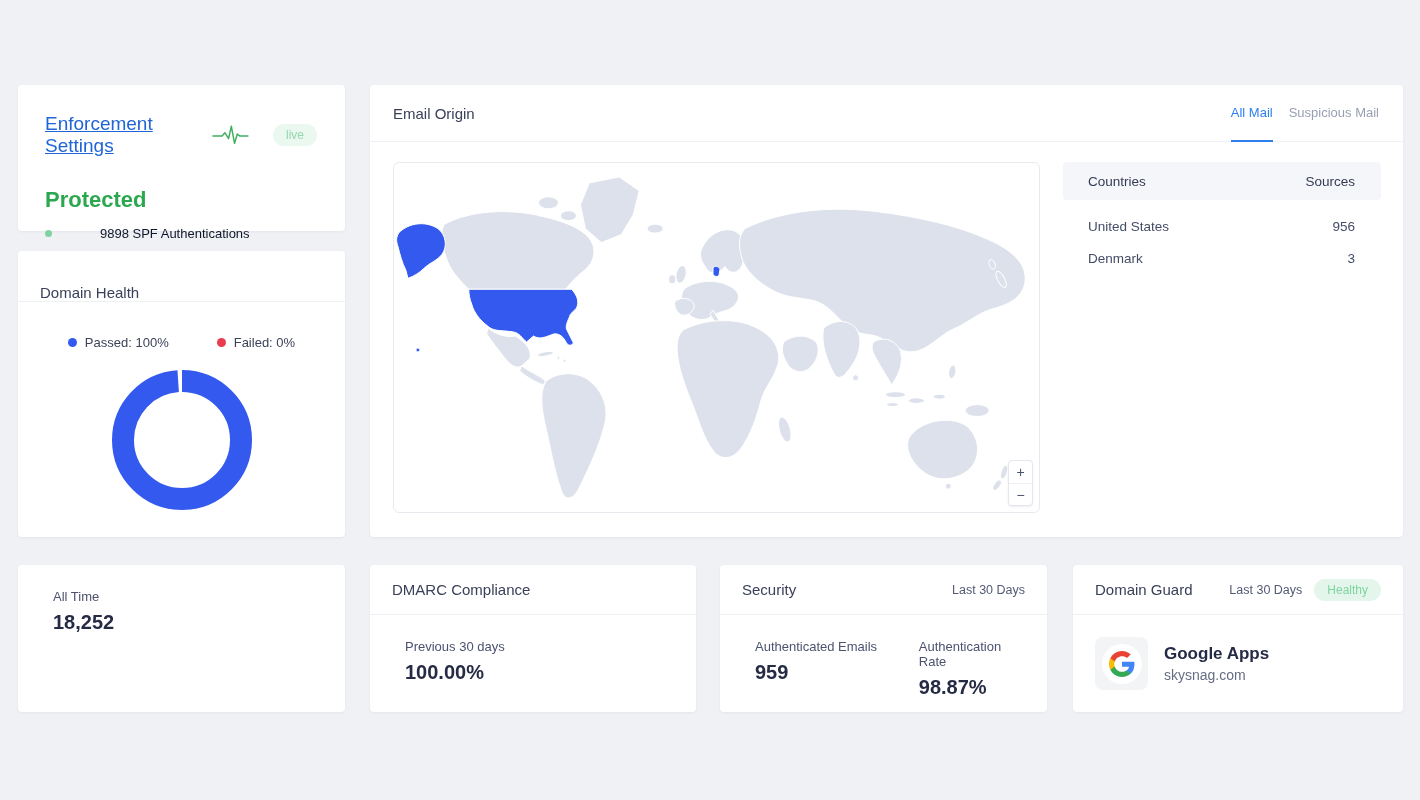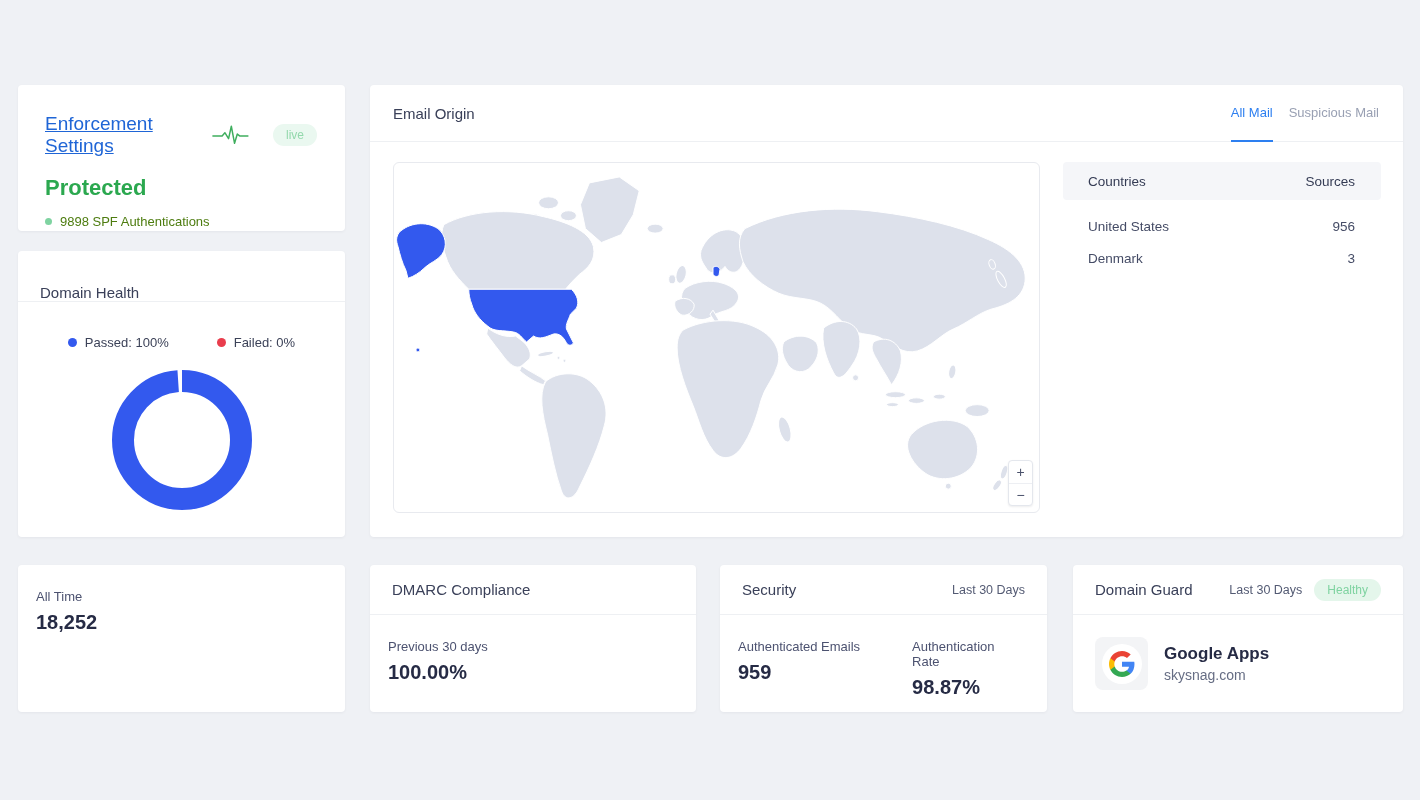--- a/index.html
+++ b/index.html
@@ -22,22 +22,22 @@
 
   
   .card-enforcement { left: 18px; top: 85px; width: 327px; height: 146px; padding: 28px 28px 0 27px; }
   .enf-top { display: flex; align-items: center; }
   .enf-link { font-size: 19px; color: #1F65D6; text-decoration: underline; cursor: pointer; }
   .pulse-icon { margin-left: auto; display: block; }
   .live-badge {
     margin-left: 24px; background: #EAF8F0; color: #93D8AC;
     font-size: 12px; padding: 4px 13px; border-radius: 12px; line-height: 14px;
   }
-  .enf-status { margin-top: 18px; font-size: 22px; font-weight: bold; color: #2BA84F; }
-  .enf-detail { margin-top: 13px; display: flex; align-items: center; font-size: 13px; color: #4d7c0f; }
+  .enf-status { margin-top: 30px; font-size: 22px; font-weight: bold; color: #2BA84F; }
+  .enf-detail { margin-top: 13px; display: flex; align-items: center; font-size: 13px; color: #0f172a; gap: 40px; }
   .green-dot { width: 7px; height: 7px; border-radius: 50%; background: #7FD3A1; margin-right: 8px; flex: 0 0 auto; }
 
   
   .card-health { left: 18px; top: 251px; width: 327px; height: 286px; }
   .health-head { height: 51px; display: flex; align-items: flex-end; padding: 0 22px; }
   .health-legend { margin-top: 33px; display: flex; justify-content: center; gap: 48px; font-size: 13px; color: #3C4258; }
   .legend-item { display: flex; align-items: center; gap: 8px; }
   .legend-dot { width: 9px; height: 9px; border-radius: 50%; flex: 0 0 auto; }
   .legend-dot.passed { background: #3359EE; }
   .legend-dot.failed { background: #E93D4D; }
@@ -73,21 +73,21 @@
   }
   .eo-row {
     display: flex; justify-content: space-between; align-items: center;
     height: 32px; padding: 0 26px 0 25px; font-size: 13.5px; color: #454C66;
   }
   .eo-rows { margin-top: 10px; }
 
   
   .stat-head { height: 50px; display: flex; align-items: center; padding: 0 22px; border-bottom: 1px solid #EEF0F3; }
   .stat-period { margin-left: auto; font-size: 12.5px; color: #535A73; }
-  .stat-body { padding: 24px 22px 0 18px; }
+  .stat-body { padding: 24px 22px 0 35px; }
   .stat-label { font-size: 13px; color: #4C5270; }
   .stat-value { margin-top: 7px; font-size: 20px; font-weight: bold; color: #262B45; }
   .card-sent  { left: 18px;   top: 565px; width: 327px; height: 147px; }
   .card-dmarc { left: 370px;  top: 565px; width: 326px; height: 147px; }
   .card-sec   { left: 720px;  top: 565px; width: 327px; height: 147px; }
   .card-guard { left: 1073px; top: 565px; width: 330px; height: 147px; }
   .sec-cols { display: flex; }
   .sec-col:first-child { width: 175px; }
   .healthy-badge {
     margin-left: 12px; background: #E4F6EB; color: #7FD3A1;

